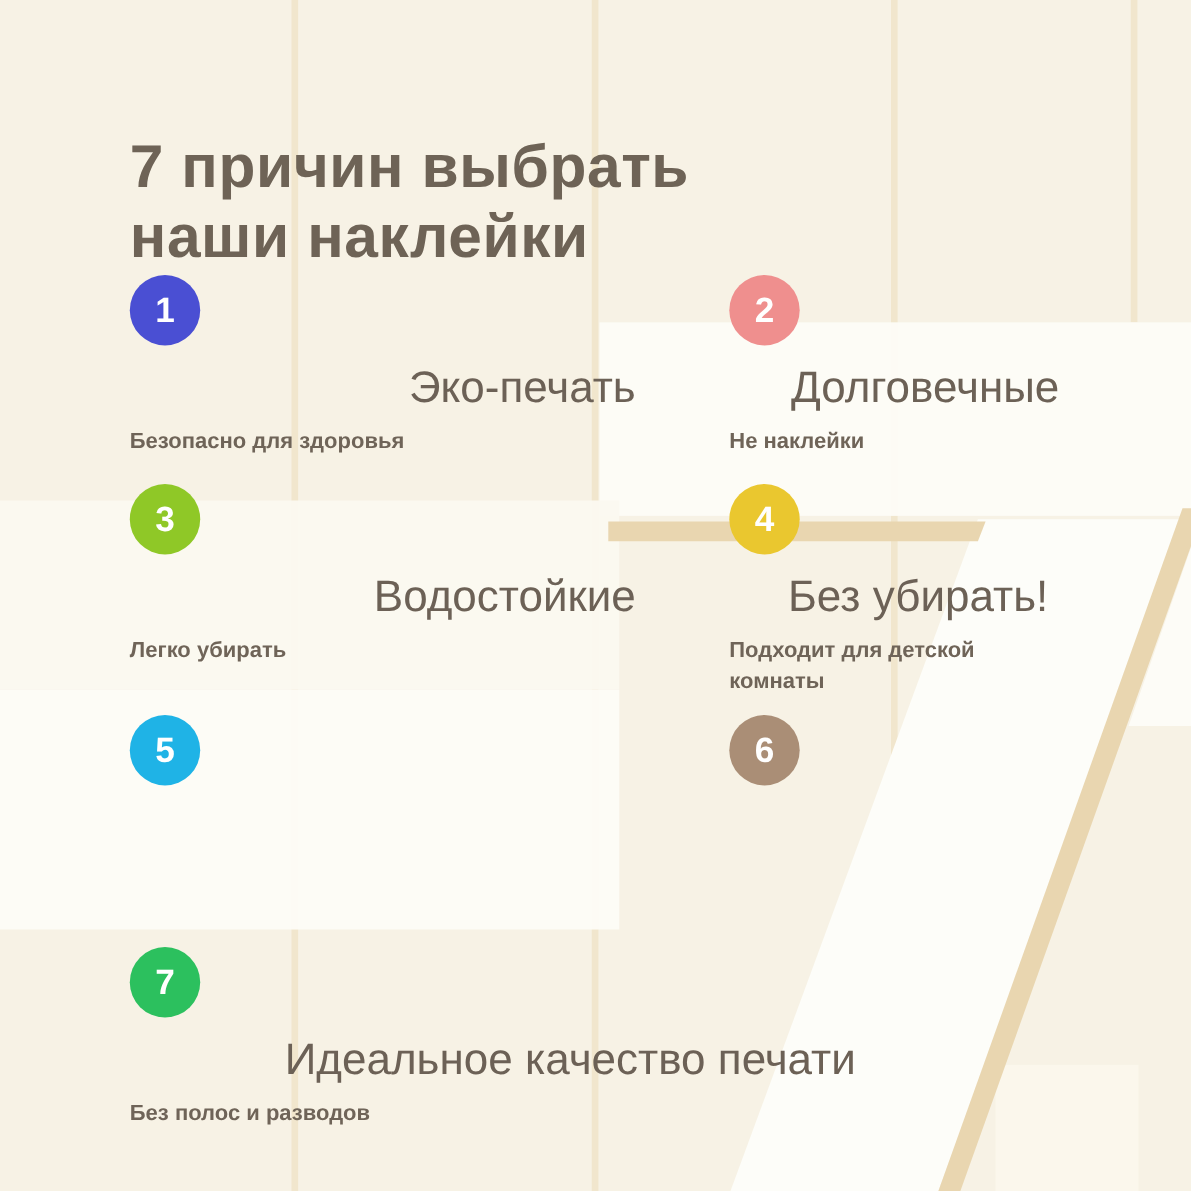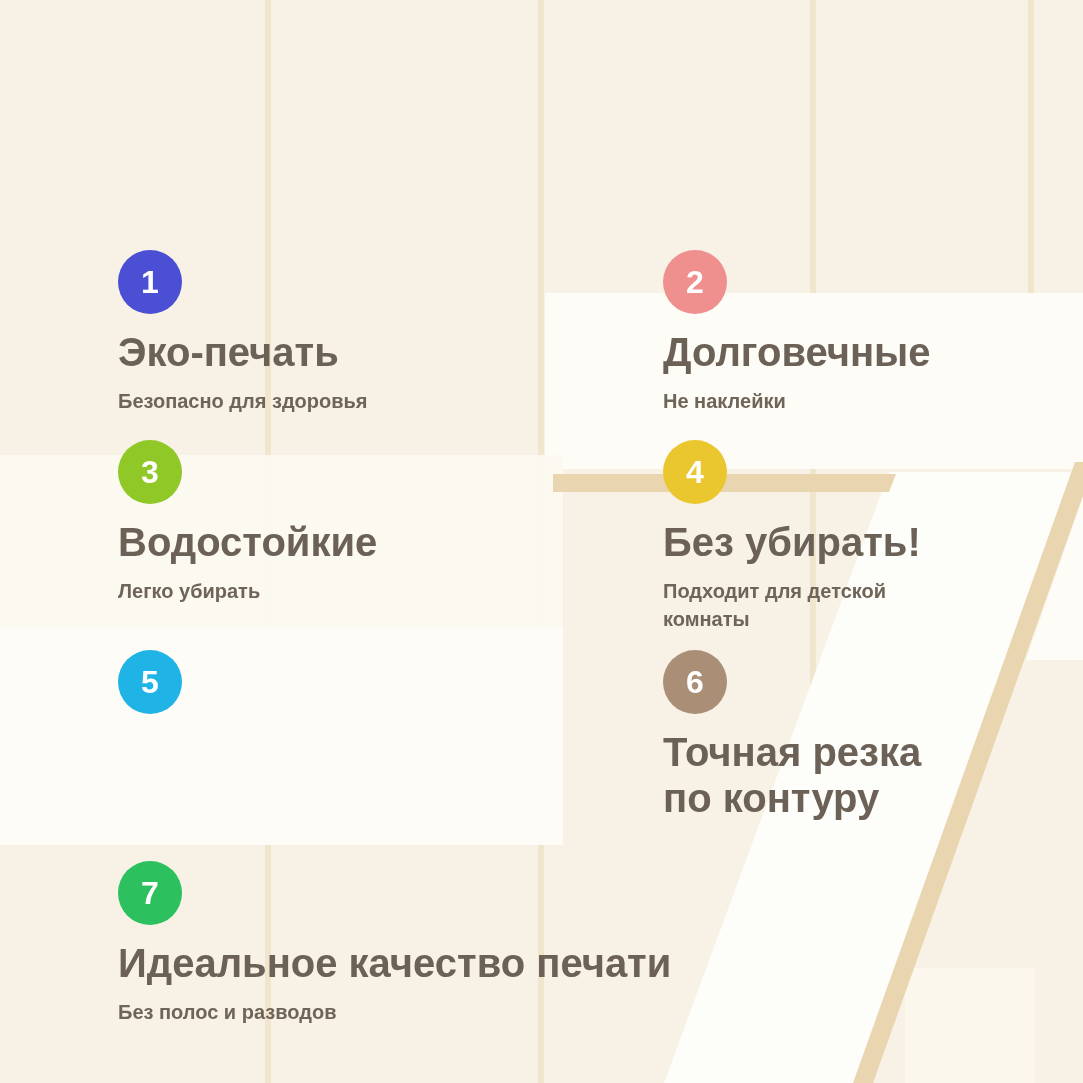--- a/index.html
+++ b/index.html
@@ -23,21 +23,21 @@
     color:#6e6356;letter-spacing:0.5px;
   }
   .item{position:absolute;}
   .num-circle{
     width:64px;height:64px;border-radius:50%;
     display:flex;align-items:center;justify-content:center;
     color:#ffffff;font-size:32px;font-weight:700;
   }
   .item-title{
     margin:15px 0 0 0;
-    font-size:40px;line-height:1.15;font-weight:700;color:#6c6156;
+    font-size:40px;line-height:1.15;font-weight:400;color:#6c6156;text-align:right;
   }
   .item-sub{
     margin:13px 0 0 0;
     font-size:20px;line-height:1.38;font-weight:700;color:#6f6458;
     white-space:pre-line;
   }
   
   .item-1{left:118px;top:250px;width:460px;}
   .item-2{left:663px;top:250px;width:300px;}
   .item-3{left:118px;top:440px;width:460px;}
@@ -70,20 +70,24 @@
 
     <g>
       <polygon points="889,472 1078,472 853,1083 664,1083" fill="#fdfdf9"></polygon>
       <polygon points="553,474 896,474 889,492 553,492" fill="#e9d6b0"></polygon>
       <polygon points="1075,462 1095,462 873,1083 853,1083" fill="#e9d6b0"></polygon>
     </g>
   </svg>
 
   <div class="content">
 
+    <h1 class="heading">
+      <span>7 причин выбрать</span><br>
+      <span>наши наклейки</span>
+    </h1>
 
     <div class="item item-1">
       <div class="num-circle" style="background: rgb(74, 79, 211);">
         <span>1</span>
       </div>
       <div class="item-title">Эко-печать</div>
       <div class="item-sub">Безопасно для здоровья</div>
     </div>
 
     <div class="item item-2">
@@ -113,21 +117,20 @@
     <div class="item item-5">
       <div class="num-circle" style="background: rgb(31, 179, 230);">
         <span>5</span>
       </div>
     </div>
 
     <div class="item item-6">
       <div class="num-circle" style="background: rgb(170, 142, 118);">
         <span>6</span>
       </div>
-      <div class="item-title">Точная резка по контуру</div>
     </div>
 
     <div class="item item-7">
       <div class="num-circle" style="background: rgb(44, 192, 94);">
         <span>7</span>
       </div>
       <div class="item-title">Идеальное качество печати</div>
       <div class="item-sub">Без полос и разводов</div>
     </div>
 

